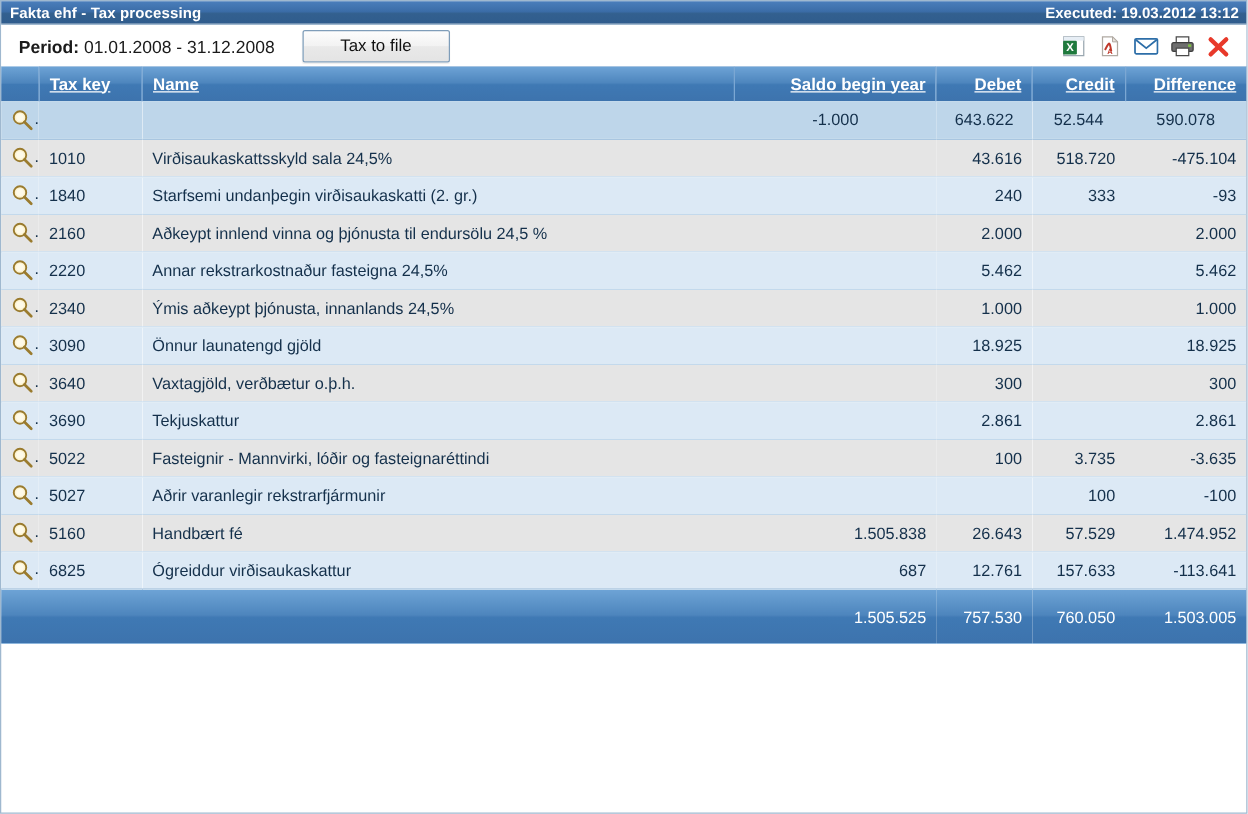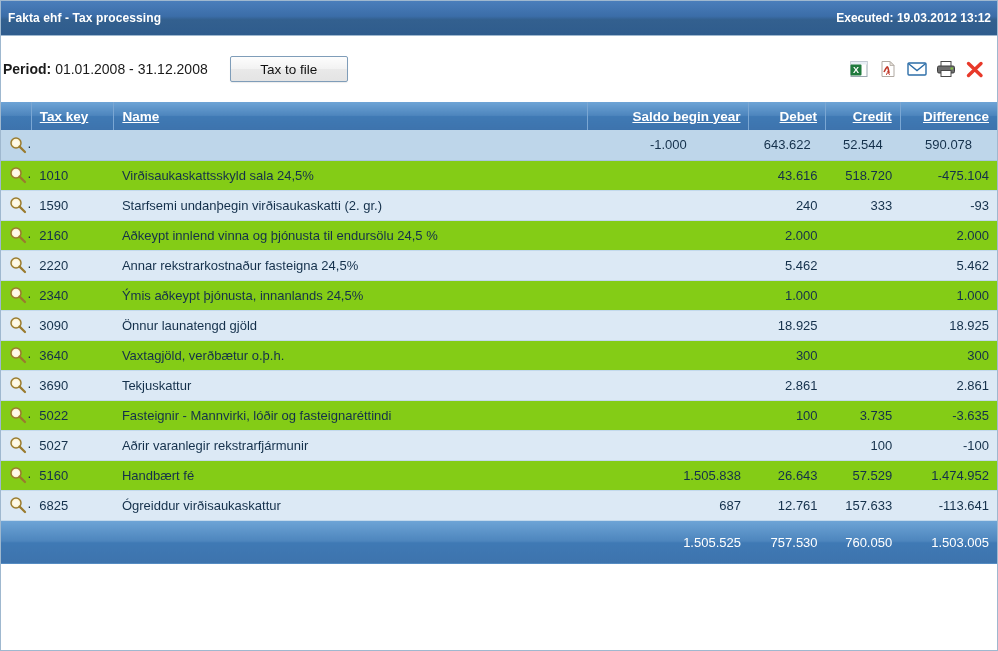--- a/index.html
+++ b/index.html
@@ -18,21 +18,21 @@
     width: 998px;
     height: 651px;
     position: relative;
     background: #ffffff;
     box-sizing: border-box;
     border: 1px solid #9fb8cf;
   }
 
   
   .titlebar {
-    height: 35px;
+    height: 19px;
     background: linear-gradient(to bottom, #4a7ebb 0%, #3b6da8 45%, #33608f 55%, #2f5c8d 100%);
     color: #ffffff;
     display: flex;
     align-items: center;
     justify-content: space-between;
     padding: 0 6px 0 7px;
     font-size: 12px;
     font-weight: bold;
     box-sizing: border-box;
     border-bottom: 1px solid #9fb8cf;
@@ -41,24 +41,24 @@
     letter-spacing: 0.1px;
     white-space: nowrap;
   }
   .titlebar .title-right {
     white-space: nowrap;
     font-weight: bold;
   }
 
   
   .toolbar {
-    height: 66px;
+    height: 33px;
     display: flex;
     align-items: center;
-    padding: 0 10px 0 2px;
+    padding: 0 10px 0 14px;
     box-sizing: border-box;
     background: #ffffff;
     position: relative;
   }
   .period {
     font-size: 14px;
     color: #1a1a1a;
     white-space: nowrap;
   }
   .period b {
@@ -126,21 +126,21 @@
   .grid tbody td {
     height: 30px;
     padding: 0 8px;
     box-sizing: border-box;
     border-bottom: 1px solid #c3d9ec;
     white-space: nowrap;
     overflow: hidden;
     text-overflow: ellipsis;
     color: #14304b;
   }
-  .grid tbody tr.odd  td { background: #84cc16; }
+  .grid tbody tr.odd  td { background: #e5e5e5; }
   .grid tbody tr.even td { background: #dce9f5; }
   .grid tbody tr.summary-row td {
     background: #bed6ea;
     font-weight: normal;
     border-bottom: 1px solid #a9c6e0;
     text-align: center;
   }
   td.r { text-align: right; }
   td.l { text-align: left; }
   td.icon-cell { text-align: center; padding: 0; }
@@ -275,21 +275,21 @@
           <td class="r">43.616</td>
           <td class="r">518.720</td>
           <td class="r">-475.104</td>
         </tr>
         <tr class="even">
           <td class="icon-cell"><span class="magnifier"><svg width="18" height="18" viewBox="0 0 18 18">
                 <circle cx="7" cy="7" r="5" fill="#fdf3cf" stroke="#9a7b2e" stroke-width="1.5"></circle>
                 <circle cx="7" cy="7" r="3" fill="#ffffff" opacity="0.55"></circle>
                 <path d="M10.6 10.6 L16 16" stroke="#9a7b2e" stroke-width="2.2" stroke-linecap="round"></path>
               </svg></span></td>
-          <td class="l">1590</td>
+          <td class="l">1840</td>
           <td class="l">Starfsemi undanþegin virðisaukaskatti (2. gr.)</td>
           <td class="r"></td>
           <td class="r">240</td>
           <td class="r">333</td>
           <td class="r">-93</td>
         </tr>
         <tr class="odd">
           <td class="icon-cell"><span class="magnifier"><svg width="18" height="18" viewBox="0 0 18 18">
                 <circle cx="7" cy="7" r="5" fill="#fdf3cf" stroke="#9a7b2e" stroke-width="1.5"></circle>
                 <circle cx="7" cy="7" r="3" fill="#ffffff" opacity="0.55"></circle>

